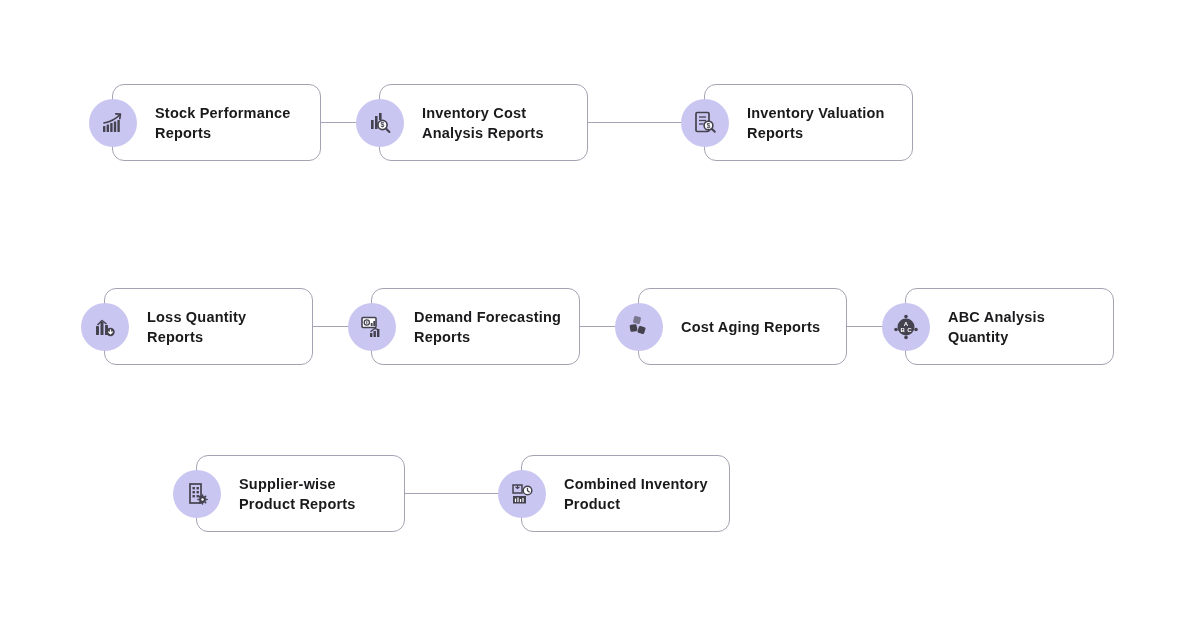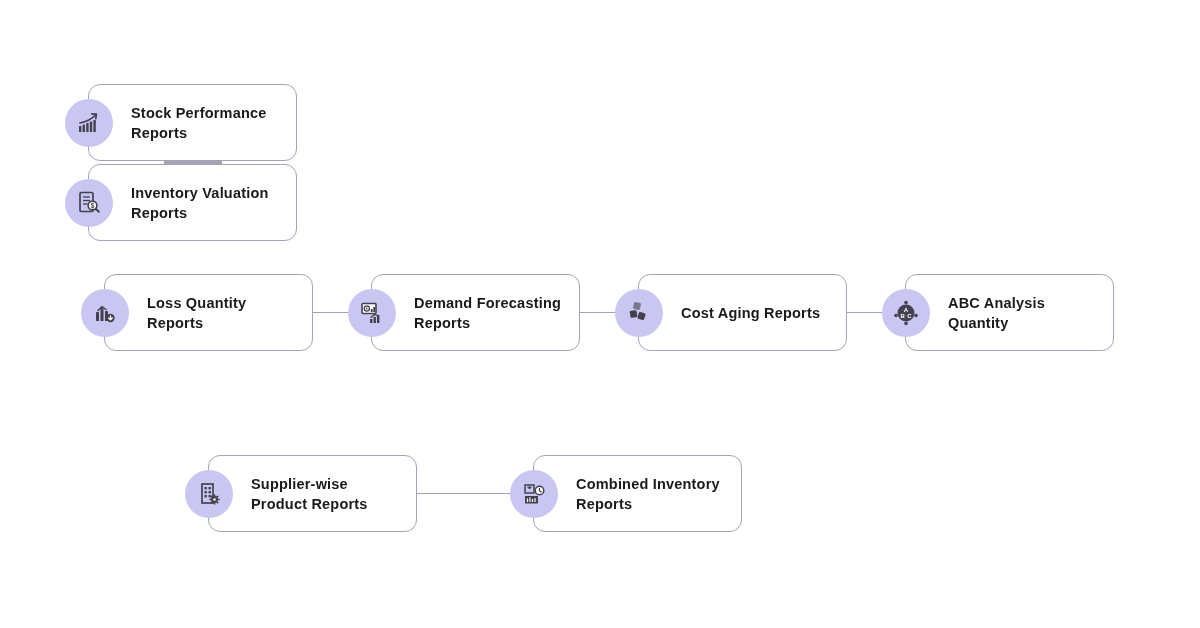--- a/index.html
+++ b/index.html
@@ -9,23 +9,23 @@
     height: 628px;
     background: var(--page-bg, #ffffff);
     font-family: "Liberation Sans", sans-serif;
     overflow: hidden;
   }
   .row {
     position: absolute;
     display: flex;
     align-items: center;
   }
-  .row.r1 { left: 88px; top: 84px; flex-direction: column; }
-  .row.r2 { left: 104px; top: 274px; }
-  .row.r3 { left: 208px; top: 455px; }
+  .row.r1 { left: 112px; top: 84px; }
+  .row.r2 { left: 104px; top: 288px; }
+  .row.r3 { left: 196px; top: 455px; }
   .card {
     position: relative;
     width: 209px;
     height: 77px;
     background: #ffffff;
     border: 1px solid var(--card-border, #a5a3b3);
     border-radius: 12px;
     box-sizing: border-box;
     display: flex;
     align-items: center;
@@ -83,20 +83,38 @@
               </g>
               <path d="M5 14 C10 13 16 11 21 5.5" stroke="currentColor" stroke-width="1.7" fill="none" stroke-linecap="round"></path>
               <path d="M16.8 4.8 L21.4 5.2 L20.8 9.6" stroke="currentColor" stroke-width="1.7" fill="none" stroke-linecap="round" stroke-linejoin="round"></path>
             </svg>
           </span>
         </span>
         <span class="label">Stock Performance
 Reports</span>
       </div>
       <div class="connector"></div>
+      <div class="card">
+        <span class="badge">
+          <span class="icon">
+            <svg viewBox="0 0 28 28">
+              <g fill="currentColor">
+                <rect x="5" y="11" width="2.6" height="9"></rect>
+                <rect x="9" y="7" width="2.6" height="13"></rect>
+                <rect x="13" y="4" width="2.6" height="7"></rect>
+              </g>
+              <circle cx="16.5" cy="16" r="4.6" fill="#fff" stroke="currentColor" stroke-width="1.7"></circle>
+              <text x="16.5" y="18.4" font-size="7" text-anchor="middle" fill="currentColor" font-weight="bold" font-family="Liberation Sans, sans-serif">$</text>
+              <line x1="19.9" y1="19.4" x2="23.4" y2="22.9" stroke="currentColor" stroke-width="2.1" stroke-linecap="round"></line>
+            </svg>
+          </span>
+        </span>
+        <span class="label">Inventory Cost
+Analysis Reports</span>
+      </div>
       <div class="connector"></div>
       <div class="connector"></div>
       <div class="card">
         <span class="badge">
           <span class="icon">
             <svg viewBox="0 0 28 28">
               <rect x="5" y="3.5" width="13" height="19" rx="1.2" fill="none" stroke="currentColor" stroke-width="1.7"></rect>
               <g stroke="currentColor" stroke-width="1.3">
                 <line x1="8" y1="8" x2="15" y2="8"></line>
                 <line x1="8" y1="11.5" x2="15" y2="11.5"></line>
@@ -239,16 +257,16 @@
               <g stroke="#fff" stroke-width="1.2">
                 <line x1="7.5" y1="22" x2="7.5" y2="18.5"></line>
                 <line x1="10" y1="22" x2="10" y2="17.5"></line>
                 <line x1="12.5" y1="22" x2="12.5" y2="19"></line>
                 <line x1="15" y1="22" x2="15" y2="18"></line>
               </g>
             </svg>
           </span>
         </span>
         <span class="label">Combined Inventory
-Reports</span>
+Product</span>
       </div>
     </div>
 </div>
 
 </body></html>

